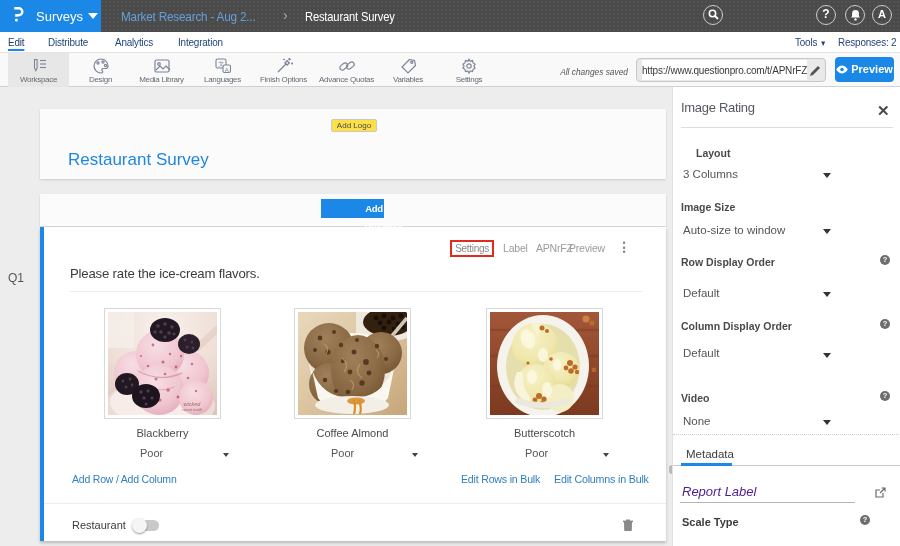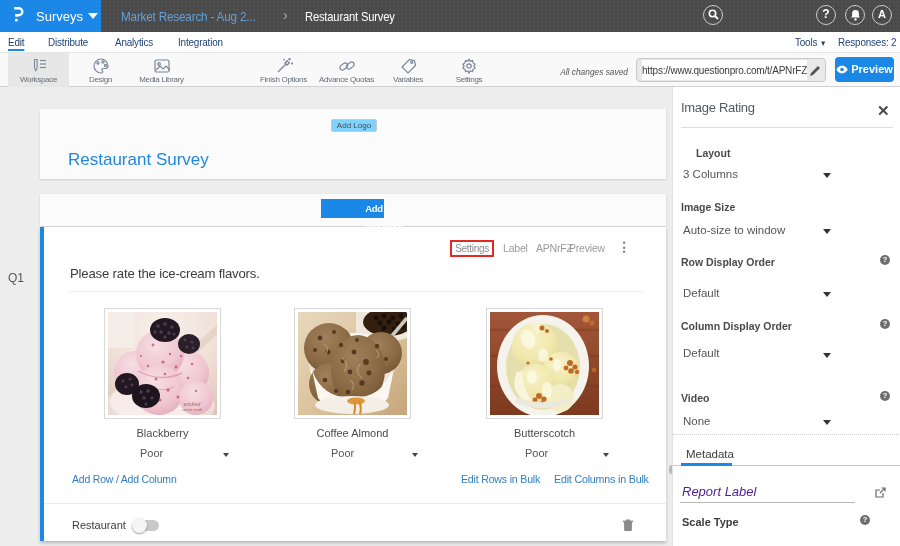--- a/index.html
+++ b/index.html
@@ -32,21 +32,21 @@
 .titem svg { position:absolute; top:4px; left:50%; margin-left:-9px; }
 .tactive { background:#e7e7e7; }
 #savedtxt { position:absolute; left:520px; top:13px; width:108px; text-align:right; font-style:italic; font-size:9.5px; color:#555; white-space:nowrap; transform:scaleX(.88); transform-origin:100% 50%; }
 #urlbox { position:absolute; left:636px; top:5px; width:190px; height:24px; background:#e9e9e9; border:1px solid #c8c8c8; border-radius:4px; }
 #urlbox .urltxt { position:absolute; left:5px; top:1px; width:165px; height:20px; background:#fff; font-size:10px; letter-spacing:-0.2px; color:#3a3a3a; line-height:21px; white-space:nowrap; overflow:hidden; }
 #previewbtn { position:absolute; left:835px; top:4px; width:59px; height:25px; background:#1b87e6; border-radius:4px; color:#fff; font-size:11px; font-weight:bold; text-align:center; line-height:25px; }
 
 
 .card { position:absolute; background:#fbfbfb; box-shadow:0 1px 2px rgba(0,0,0,.14); }
 #card1 { left:40px; top:109px; width:626px; height:70px; }
-#addlogo { position:absolute; left:291px; top:10px; width:46px; height:13px; background:#7dd3fc; border:1px solid #c9c9c9; border-radius:2px; font-size:8px; color:#4a4a4a; text-align:center; line-height:12px; }
+#addlogo { position:absolute; left:291px; top:10px; width:46px; height:13px; background:#fde047; border:1px solid #c9c9c9; border-radius:2px; font-size:8px; color:#4a4a4a; text-align:center; line-height:12px; }
 #rtitle { position:absolute; left:28px; top:41px; font-size:17px; color:#1e87e0; }
 #card2 { left:40px; top:194px; width:626px; height:32px; }
 #addq { position:absolute; left:281px; top:5px; width:63px; height:19px; background:#1b87e6; border-radius:0; color:#fff; font-size:9.5px; letter-spacing:-0.3px; font-weight:bold; text-align:center; line-height:19px;padding-left:43px; }
 #qcard { left:40px; top:227px; width:626px; height:314px; background:#fff; border-left:4px solid #1b87e6; box-shadow:0 2px 3px rgba(0,0,0,.22); }
 #q1 { position:absolute; left:8px; top:271px; font-size:12px; color:#555;text-align:right; }
 
 
 .qbtn { position:absolute; top:15px; font-size:10.5px; letter-spacing:-0.2px; color:#9b9b9b; }
 #setbox { position:absolute; left:406px; top:13px; width:44px; height:17px; border:2px solid #e02b20; color:#8a8a8a; font-size:10px; letter-spacing:-0.3px; text-align:center; line-height:13px; }
 #vdots { position:absolute; left:577px; top:14px; color:#8a8a8a; font-size:9px; line-height:4.5px; text-align:center; width:6px; }
@@ -142,20 +142,31 @@
         <circle cx="11" cy="5" r="1.1"></circle>
         <circle cx="13.5" cy="8.5" r="1.1"></circle>
       </svg>
   </div>
   <div class="titem" style="left:131px; width:61px;">
       <span class="tlab">Media Library</span>
     <svg width="18" height="18" viewBox="0 0 18 18" fill="none" stroke="#7b8698" stroke-width="1.2">
         <rect x="2" y="3" width="14" height="12" rx="1.5"></rect>
         <circle cx="6" cy="7" r="1.3"></circle>
         <path d="M3 13 l4 -4 l3 3 l3 -3 l4 4"></path>
+      </svg>
+  </div>
+  <div class="titem" style="left:192px; width:61px;">
+      <span class="tlab">Languages</span>
+    <svg width="18" height="18" viewBox="0 0 18 18">
+        <g fill="none" stroke="#7b8698" stroke-width="1.1">
+          <rect x="2" y="2" width="10" height="9" rx="1.5"></rect>
+          <rect x="9" y="8" width="7.5" height="7.5" rx="1.5" fill="#f9f9f9"></rect>
+        </g>
+        <text x="4.2" y="9" font-size="6" fill="#7b8698">文</text>
+        <text x="10.7" y="14.5" font-size="6" fill="#7b8698">A</text>
       </svg>
   </div>
   <div class="titem" style="left:253px; width:61px;">
       <span class="tlab">Finish Options</span>
     <svg width="18" height="18" viewBox="0 0 18 18" fill="none" stroke="#7b8698" stroke-width="1.3">
         <line x1="3" y1="15" x2="11" y2="7"></line>
         <rect x="10.6" y="4.4" width="3" height="3" transform="rotate(45 12.1 5.9)"></rect>
         <line x1="14.5" y1="1" x2="14.5" y2="3.4"></line>
         <line x1="13.3" y1="2.2" x2="15.7" y2="2.2"></line>
         <line x1="16.2" y1="6.5" x2="17.8" y2="6.5"></line>

